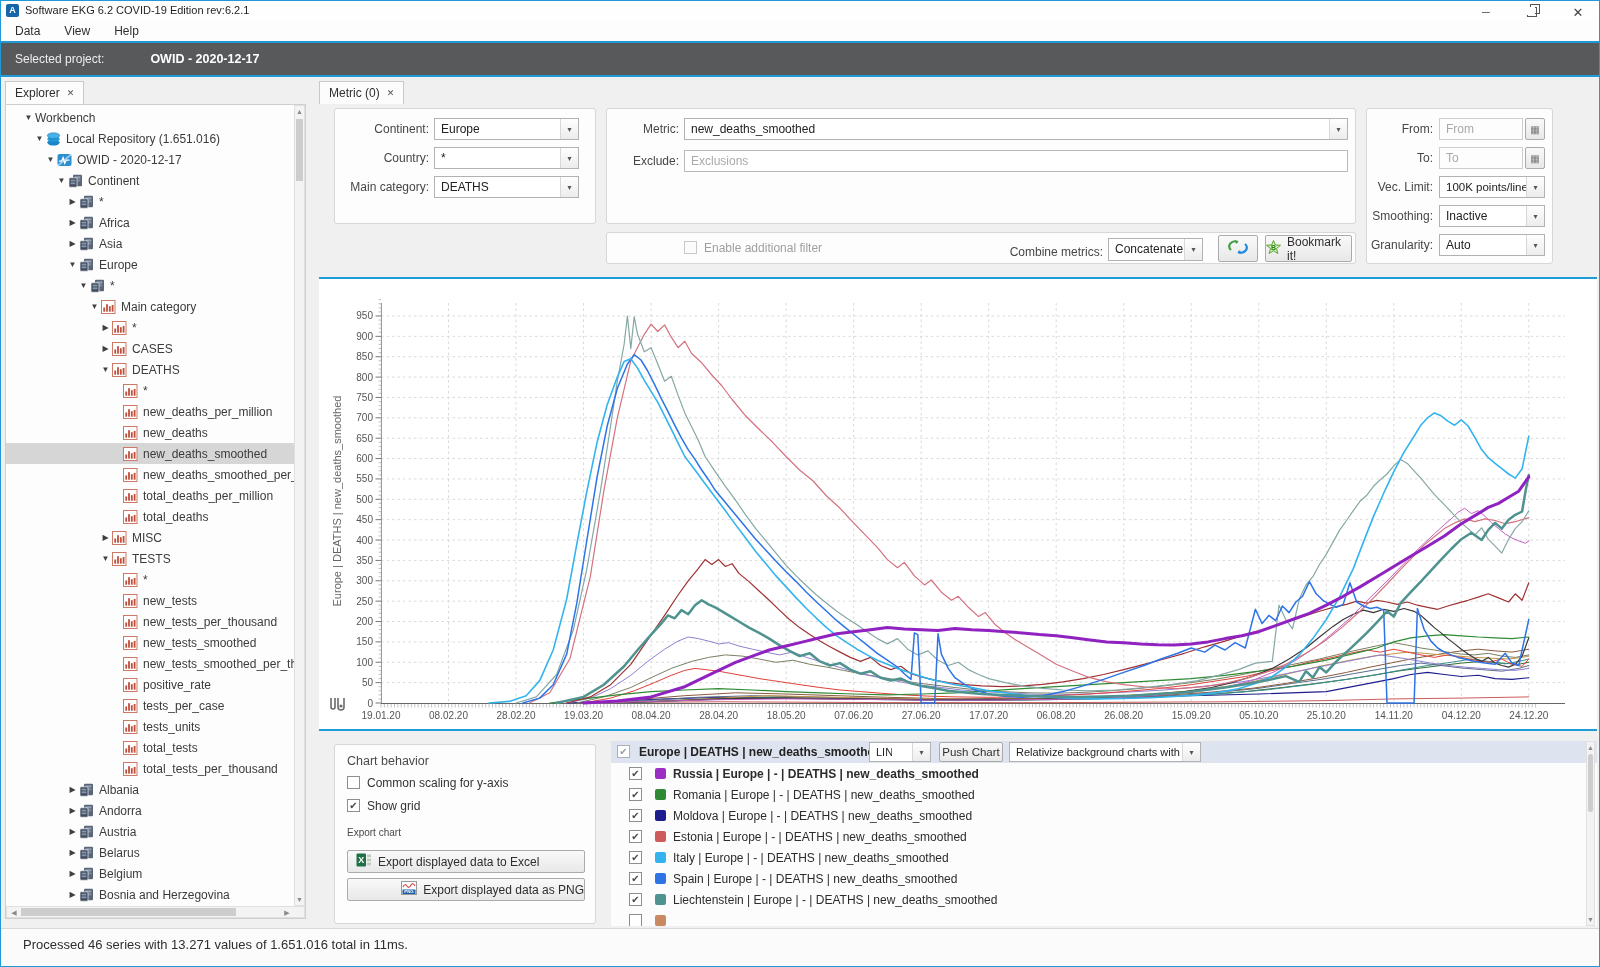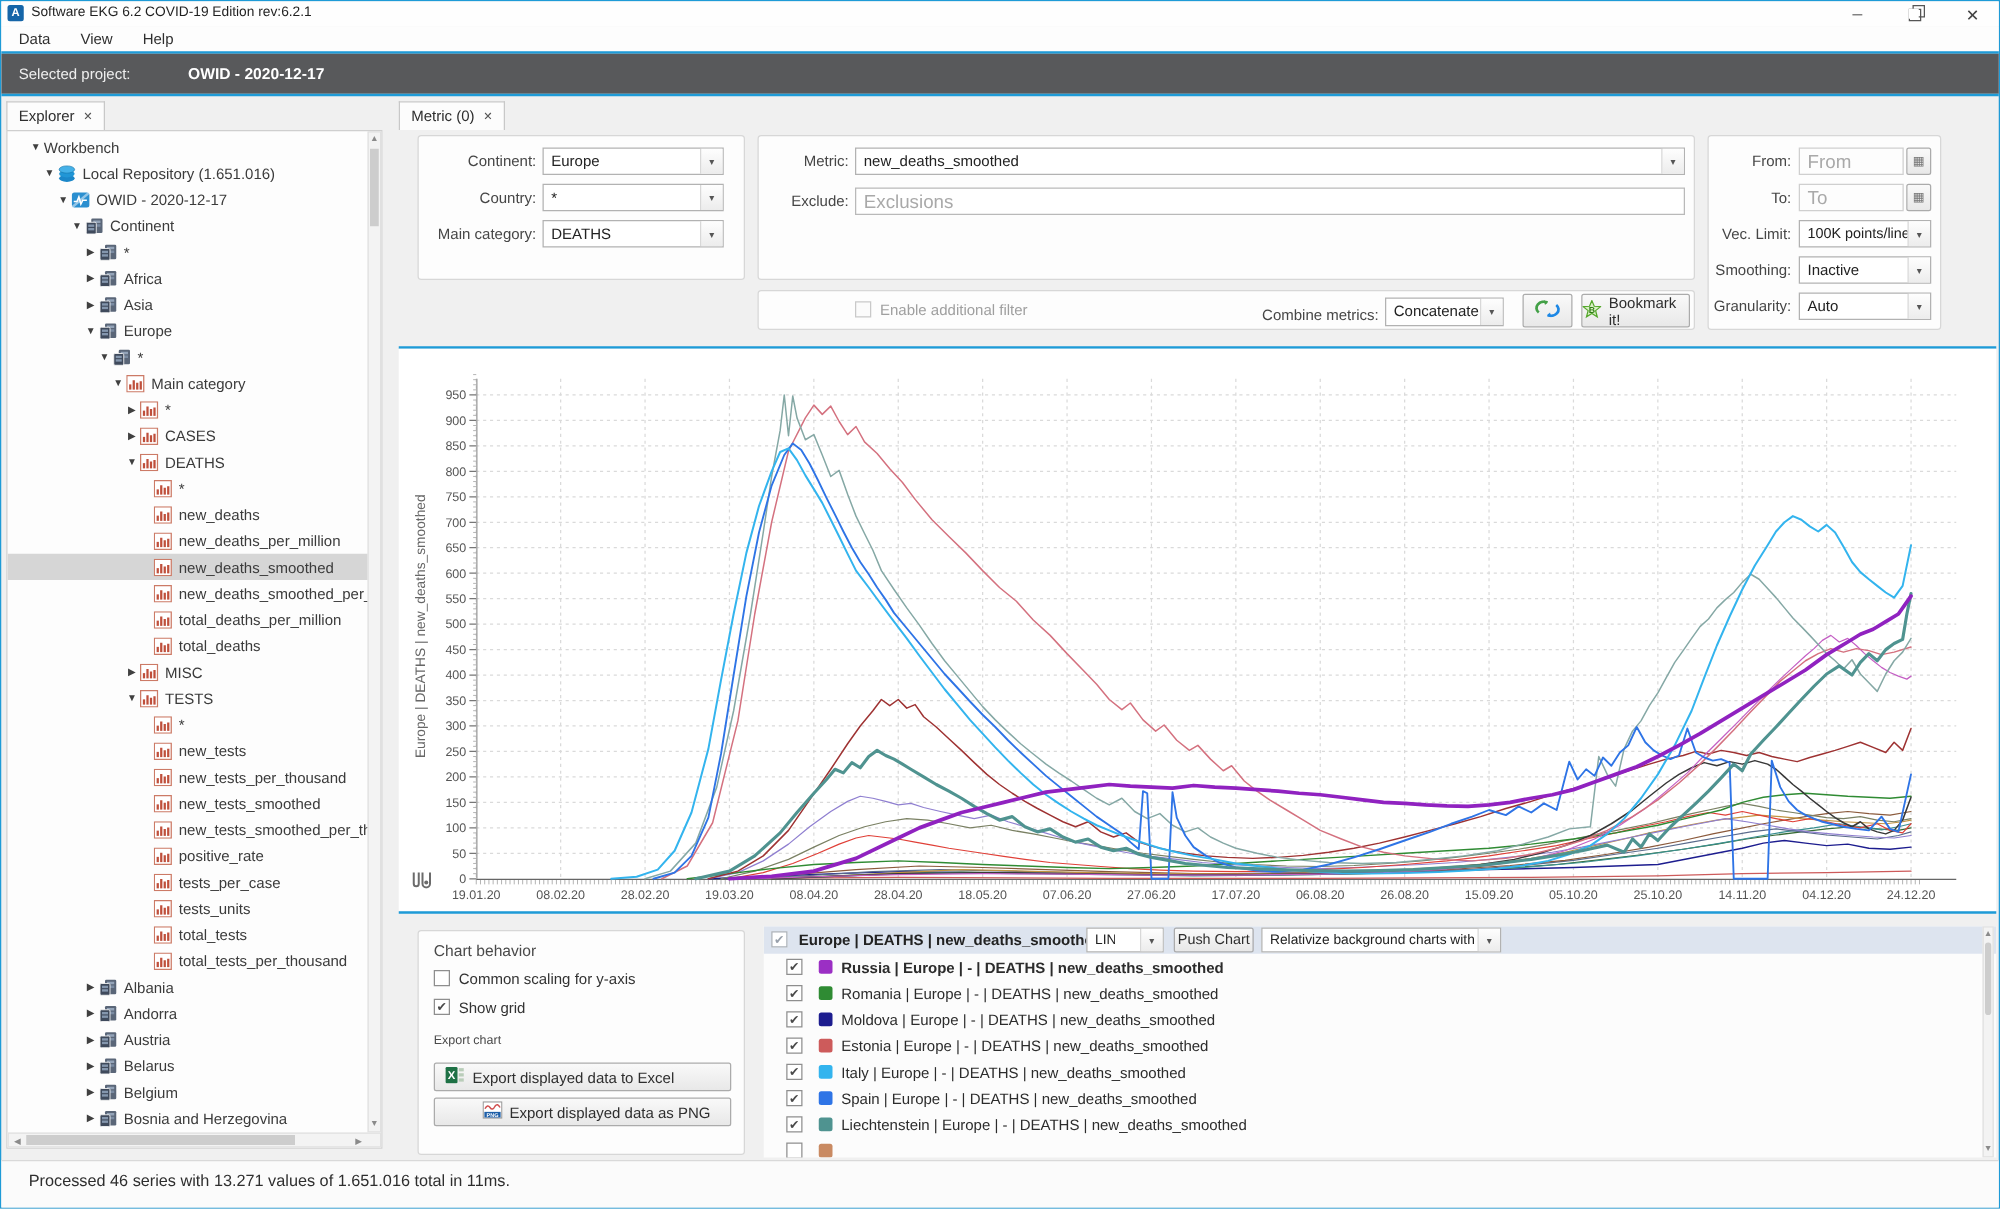--- a/index.html
+++ b/index.html
@@ -21,21 +21,21 @@
   #proj-value{margin-left:46px;font-weight:bold;color:#fff;font-size:12.5px;}
   
   .tab{height:23px;background:#fcfcfc;border:1px solid #c8c8c8;border-bottom:none;display:flex;align-items:center;gap:7px;padding:0 9px;font-size:12px;color:#2e2e2e;box-sizing:border-box;}
   .tab .x{font-size:9px;color:#555;}
   
   .gbox{background:#fdfdfd;border:1px solid #d7d7d7;border-radius:3px;box-sizing:border-box;}
   .lbl{color:#464646;text-align:right;white-space:nowrap;font-size:12px;line-height:22px;}
   .combo{background:#fff;border:1px solid #b2b2b2;height:22px;display:flex;align-items:stretch;box-sizing:border-box;}
   .combo .val{flex:1;padding:0 6px;white-space:nowrap;overflow:hidden;line-height:20px;font-size:12px;color:#222;}
   .combo .arw{width:17px;border-left:1px solid #d8d8d8;background:linear-gradient(#fefefe,#ececec);display:flex;align-items:center;justify-content:center;color:#555;font-size:8px;}
-  .txt{background:#fff;border:1px solid #b9b9b9;height:22px;padding:0 6px;display:flex;align-items:center;box-sizing:border-box;font-size:15px;}
+  .txt{background:#fff;border:1px solid #b9b9b9;height:22px;padding:0 6px;display:flex;align-items:center;box-sizing:border-box;font-size:12px;}
   .txt.dis{border-color:#cfcfcf;background:#fdfdfd;}
   .ph{color:#a9a9a9;}
   .btn{background:linear-gradient(#f9f9f9,#e8e8e8);border:1px solid #ababab;border-radius:2px;display:flex;align-items:center;justify-content:center;gap:6px;font-size:12px;color:#2e2e2e;box-sizing:border-box;}
   .cb{width:13px;height:13px;border:1px solid #8e8e8e;background:#fff;display:inline-flex;align-items:center;justify-content:center;font-size:10px;color:#4a4a4a;box-sizing:border-box;flex:none;}
   .cb.dis{border-color:#c9c9c9;background:#fbfbfb;}
   .cb.gray{color:#98a0ab;border-color:#aab0b8;}
   
   #tree-panel{left:4px;top:103px;width:301px;height:815px;background:#fdfdfd;border:1px solid #cfcfcf;box-sizing:border-box;}
   #tree-clip{position:absolute;left:0;top:0;width:289px;height:801px;overflow:hidden;}
   .trow{height:21px;display:flex;align-items:center;white-space:nowrap;font-size:12px;color:#3b3b3b;}
@@ -246,32 +246,32 @@
           </div>
           <div class="trow" style="padding-left: 104px;">
             <span class="arr"></span>
             <span class="ticon"><svg width="15" height="14" viewBox="0 0 15 14">
                 <rect x="0.5" y="0.5" width="13.5" height="13" fill="#fff" stroke="#cc7a66"></rect>
                 <rect x="2.3" y="7.5" width="1.8" height="4.2" fill="#bf4f3b"></rect>
                 <rect x="5.1" y="4.2" width="1.8" height="7.5" fill="#bf4f3b"></rect>
                 <rect x="7.9" y="6.2" width="1.8" height="5.5" fill="#bf4f3b"></rect>
                 <rect x="10.7" y="5" width="1.8" height="6.7" fill="#bf4f3b"></rect>
               </svg></span>
+            <span>new_deaths_per_million</span>
+          </div>
+          <div class="trow" style="padding-left: 104px;">
+            <span class="arr"></span>
+            <span class="ticon"><svg width="15" height="14" viewBox="0 0 15 14">
+                <rect x="0.5" y="0.5" width="13.5" height="13" fill="#fff" stroke="#cc7a66"></rect>
+                <rect x="2.3" y="7.5" width="1.8" height="4.2" fill="#bf4f3b"></rect>
+                <rect x="5.1" y="4.2" width="1.8" height="7.5" fill="#bf4f3b"></rect>
+                <rect x="7.9" y="6.2" width="1.8" height="5.5" fill="#bf4f3b"></rect>
+                <rect x="10.7" y="5" width="1.8" height="6.7" fill="#bf4f3b"></rect>
+              </svg></span>
             <span>new_deaths</span>
-          </div>
-          <div class="trow" style="padding-left: 104px;">
-            <span class="arr"></span>
-            <span class="ticon"><svg width="15" height="14" viewBox="0 0 15 14">
-                <rect x="0.5" y="0.5" width="13.5" height="13" fill="#fff" stroke="#cc7a66"></rect>
-                <rect x="2.3" y="7.5" width="1.8" height="4.2" fill="#bf4f3b"></rect>
-                <rect x="5.1" y="4.2" width="1.8" height="7.5" fill="#bf4f3b"></rect>
-                <rect x="7.9" y="6.2" width="1.8" height="5.5" fill="#bf4f3b"></rect>
-                <rect x="10.7" y="5" width="1.8" height="6.7" fill="#bf4f3b"></rect>
-              </svg></span>
-            <span>new_deaths_per_million</span>
           </div>
           <div class="trow sel" style="padding-left: 104px;">
             <span class="arr"></span>
             <span class="ticon"><svg width="15" height="14" viewBox="0 0 15 14">
                 <rect x="0.5" y="0.5" width="13.5" height="13" fill="#fff" stroke="#cc7a66"></rect>
                 <rect x="2.3" y="7.5" width="1.8" height="4.2" fill="#bf4f3b"></rect>
                 <rect x="5.1" y="4.2" width="1.8" height="7.5" fill="#bf4f3b"></rect>
                 <rect x="7.9" y="6.2" width="1.8" height="5.5" fill="#bf4f3b"></rect>
                 <rect x="10.7" y="5" width="1.8" height="6.7" fill="#bf4f3b"></rect>
               </svg></span>
@@ -708,21 +708,21 @@
     <div class="btn" style="position:absolute;left:12px;top:105px;width:238px;height:23px;justify-content:flex-start;padding-left:8px;">
       <span><svg width="16" height="14" viewBox="0 0 16 14">
             <rect x="0.5" y="0.5" width="9.5" height="13" rx="1" fill="#1e7145"></rect>
             <text x="5.2" y="10.3" font-size="9" font-weight="bold" fill="#fff" text-anchor="middle">X</text>
             <rect x="11" y="1.5" width="4" height="2.6" fill="#b9cdb9"></rect>
             <rect x="11" y="5.6" width="4" height="2.6" fill="#b9cdb9"></rect>
             <rect x="11" y="9.7" width="4" height="2.6" fill="#b9cdb9"></rect>
           </svg></span>
       <span>Export displayed data to Excel</span>
     </div>
-    <div class="btn" style="position:absolute;left:12px;top:133px;width:238px;height:23px;justify-content:center;padding-left:22px;">
+    <div class="btn" style="position:absolute;left:12px;top:133px;width:238px;height:23px;justify-content:flex-end;padding-left:22px;">
       <span><svg width="16" height="14" viewBox="0 0 16 14">
             <rect x="0.5" y="0.5" width="15" height="13" fill="#fff" stroke="#999"></rect>
             <path d="M2 6 q2 -4 4 -1 q2 3 4 -1 q2 -3 4 1" fill="none" stroke="#d05050" stroke-width="1.2"></path>
             <rect x="1.5" y="8.5" width="13" height="4.5" fill="#1e5fa8"></rect>
             <text x="8" y="12.3" font-size="4.4" font-weight="bold" fill="#fff" text-anchor="middle">PNG</text>
           </svg></span>
       <span>Export displayed data as PNG</span>
     </div>
   </div>
 

